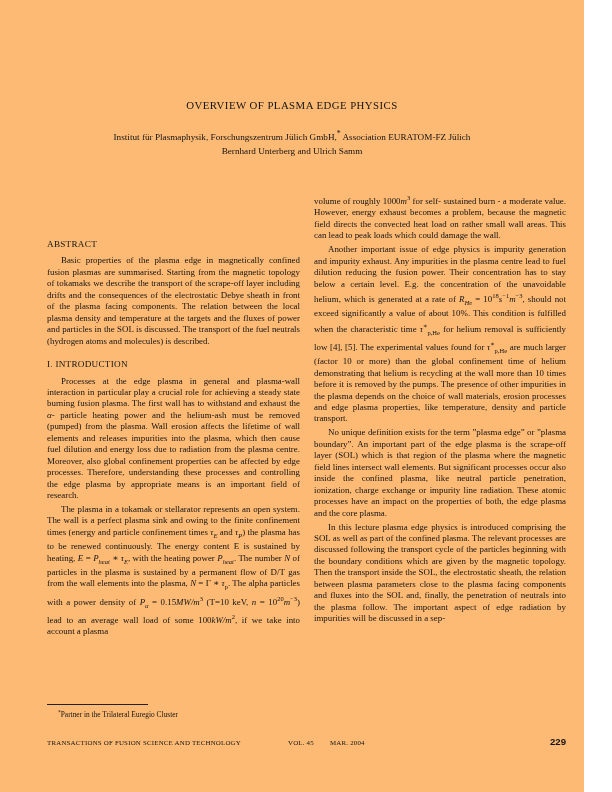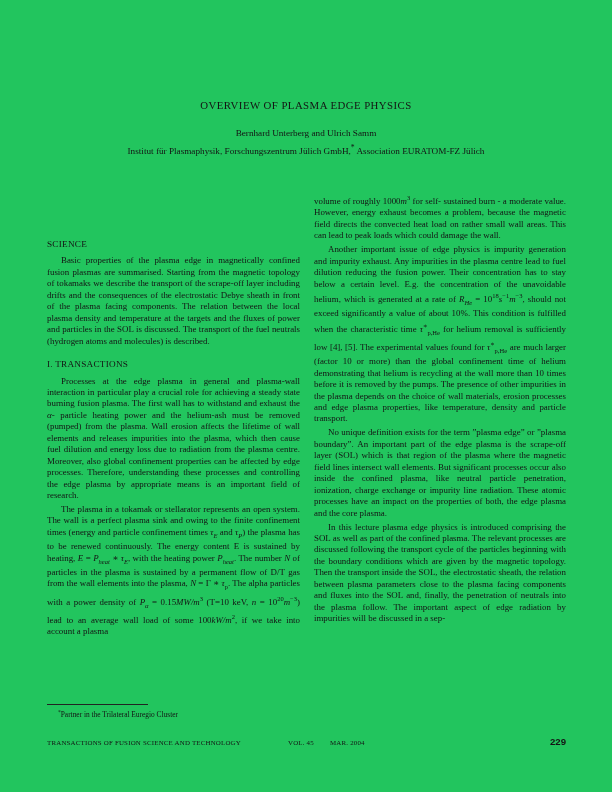--- a/index.html
+++ b/index.html
@@ -1,22 +1,23 @@
 <!DOCTYPE html>
 <html><head>
 <meta charset="utf-8">
 <style>
   html,body{margin:0;padding:0;background:#ffffff;}
   .page{
     position:relative;
-    width:612px;height:792px;
-    background:#22c55e;
+    width:557px;height:792px;
+    background:#fdba74;
     color:#141414;
     font-family:"Liberation Serif","DejaVu Serif",serif;
     overflow:hidden;
+    padding-left:27px;
   }
   
   .title{
     position:absolute;top:99px;left:0;right:0;
     text-align:center;
     font-size:10.8px;font-weight:normal;
     letter-spacing:0.45px;
     margin:0;
   }
   .byline{
@@ -70,29 +71,29 @@
   }
 </style>
 </head>
 <body>
 
 <div class="page">
 
   <h1 class="title">OVERVIEW OF PLASMA EDGE PHYSICS</h1>
 
   <div class="byline">
+    <div>Institut für Plasmaphysik, Forschungszentrum Jülich GmbH,<sup>*</sup> Association EURATOM-FZ Jülich</div>
     <div>Bernhard Unterberg and Ulrich Samm</div>
-    <div>Institut für Plasmaphysik, Forschungszentrum Jülich GmbH,<sup>*</sup> Association EURATOM-FZ Jülich</div>
   </div>
 
   <div class="col col-left">
-    <div class="sec-heading">SCIENCE</div>
+    <div class="sec-heading">ABSTRACT</div>
     <p class="para">Basic properties of the plasma edge in magnetically confined fusion plasmas are summarised. Starting from the magnetic topology of tokamaks we describe the transport of the scrape-off layer including drifts and the consequences of the electrostatic Debye sheath in front of the plasma facing components. The relation between the local plasma density and temperature at the targets and the fluxes of power and particles in the SOL is discussed. The transport of the fuel neutrals (hydrogen atoms and molecules) is described.</p>
 
-    <div class="sec-heading intro">I. TRANSACTIONS</div>
+    <div class="sec-heading intro">I. INTRODUCTION</div>
     <p class="para">Processes at the edge plasma in general and plasma-wall interaction in particular play a crucial role for achieving a steady state burning fusion plasma. The first wall has to withstand and exhaust the <i>α</i>- particle heating power and the helium-ash must be removed (pumped) from the plasma. Wall erosion affects the lifetime of wall elements and releases impurities into the plasma, which then cause fuel dilution and energy loss due to radiation from the plasma centre. Moreover, also global confinement properties can be affected by edge processes. Therefore, understanding these processes and controlling the edge plasma by appropriate means is an important field of research.</p>
     <p class="para">The plasma in a tokamak or stellarator represents an open system. The wall is a perfect plasma sink and owing to the finite confinement times (energy and particle confinement times <i>τ<sub>E</sub></i> and <i>τ<sub>P</sub></i>) the plasma has to be renewed continuously. The energy content E is sustained by heating, <i>E</i> = <i>P<sub>heat</sub></i> ∗ <i>τ<sub>E</sub></i>, with the heating power <i>P<sub>heat</sub></i>. The number <i>N</i> of particles in the plasma is sustained by a permanent flow of D/T gas from the wall elements into the plasma, <i>N</i> = Γ ∗ <i>τ</i><sub>p</sub>. The alpha particles with a power density of <i>P<sub>α</sub></i> = 0.15<i>MW/m</i><sup>3</sup> (T=10 keV, <i>n</i> = 10<sup>20</sup><i>m</i><sup>−3</sup>) lead to an average wall load of some 100<i>kW/m</i><sup>2</sup>, if we take into account a plasma</p>
   </div>
 
   <div class="col col-right">
     <p class="para no-indent">volume of roughly 1000<i>m</i><sup>3</sup> for self- sustained burn - a moderate value. However, energy exhaust becomes a problem, because the magnetic field directs the convected heat load on rather small wall areas. This can lead to peak loads which could damage the wall.</p>
     <p class="para">Another important issue of edge physics is impurity generation and impurity exhaust. Any impurities in the plasma centre lead to fuel dilution reducing the fusion power. Their concentration has to stay below a certain level. E.g. the concentration of the unavoidable helium, which is generated at a rate of <i>R<sub>He</sub></i> = 10<sup>18</sup><i>s</i><sup>−1</sup><i>m</i><sup>−3</sup>, should not exceed significantly a value of about 10%. This condition is fulfilled when the characteristic time <i>τ</i><sup>∗</sup><sub>p,He</sub> for helium removal is sufficiently low [4], [5]. The experimental values found for <i>τ</i><sup>∗</sup><sub>p,He</sub> are much larger (factor 10 or more) than the global confinement time of helium demonstrating that helium is recycling at the wall more than 10 times before it is removed by the pumps. The presence of other impurities in the plasma depends on the choice of wall materials, erosion processes and edge plasma properties, like temperature, density and particle transport.</p>
     <p class="para">No unique definition exists for the term ”plasma edge” or ”plasma boundary”. An important part of the edge plasma is the scrape-off layer (SOL) which is that region of the plasma where the magnetic field lines intersect wall elements. But significant processes occur also inside the confined plasma, like neutral particle penetration, ionization, charge exchange or impurity line radiation. These atomic processes have an impact on the properties of both, the edge plasma and the core plasma.</p>
     <p class="para">In this lecture plasma edge physics is introduced comprising the SOL as well as part of the confined plasma. The relevant processes are discussed following the transport cycle of the particles beginning with the boundary conditions which are given by the magnetic topology. Then the transport inside the SOL, the electrostatic sheath, the relation between plasma parameters close to the plasma facing components and fluxes into the SOL and, finally, the penetration of neutrals into the plasma follow. The important aspect of edge radiation by impurities will be discussed in a sep-</p>
   </div>

